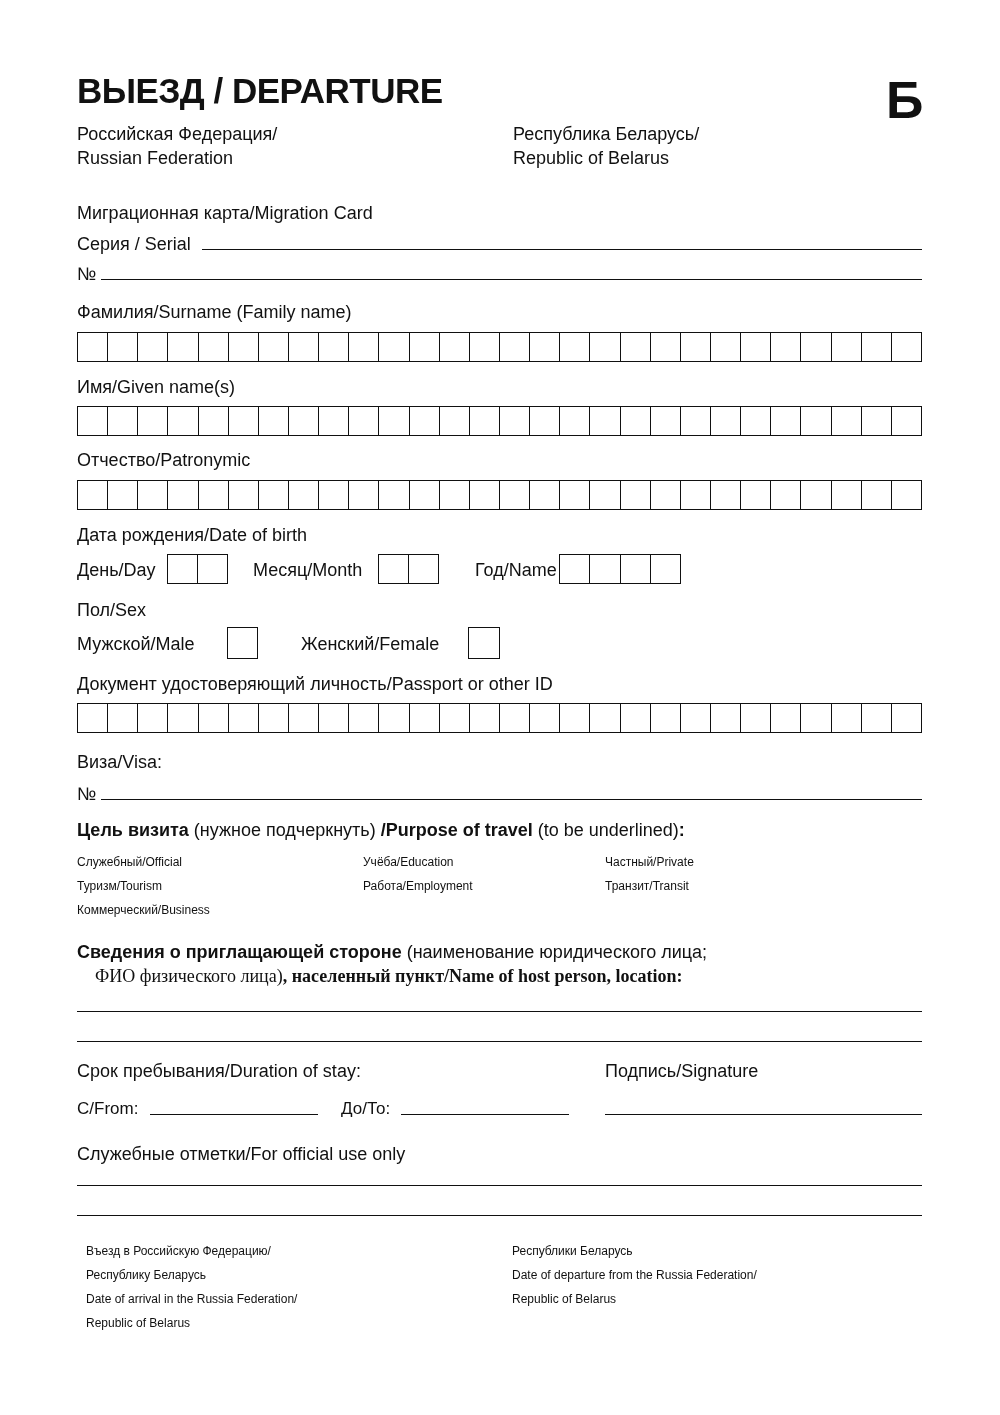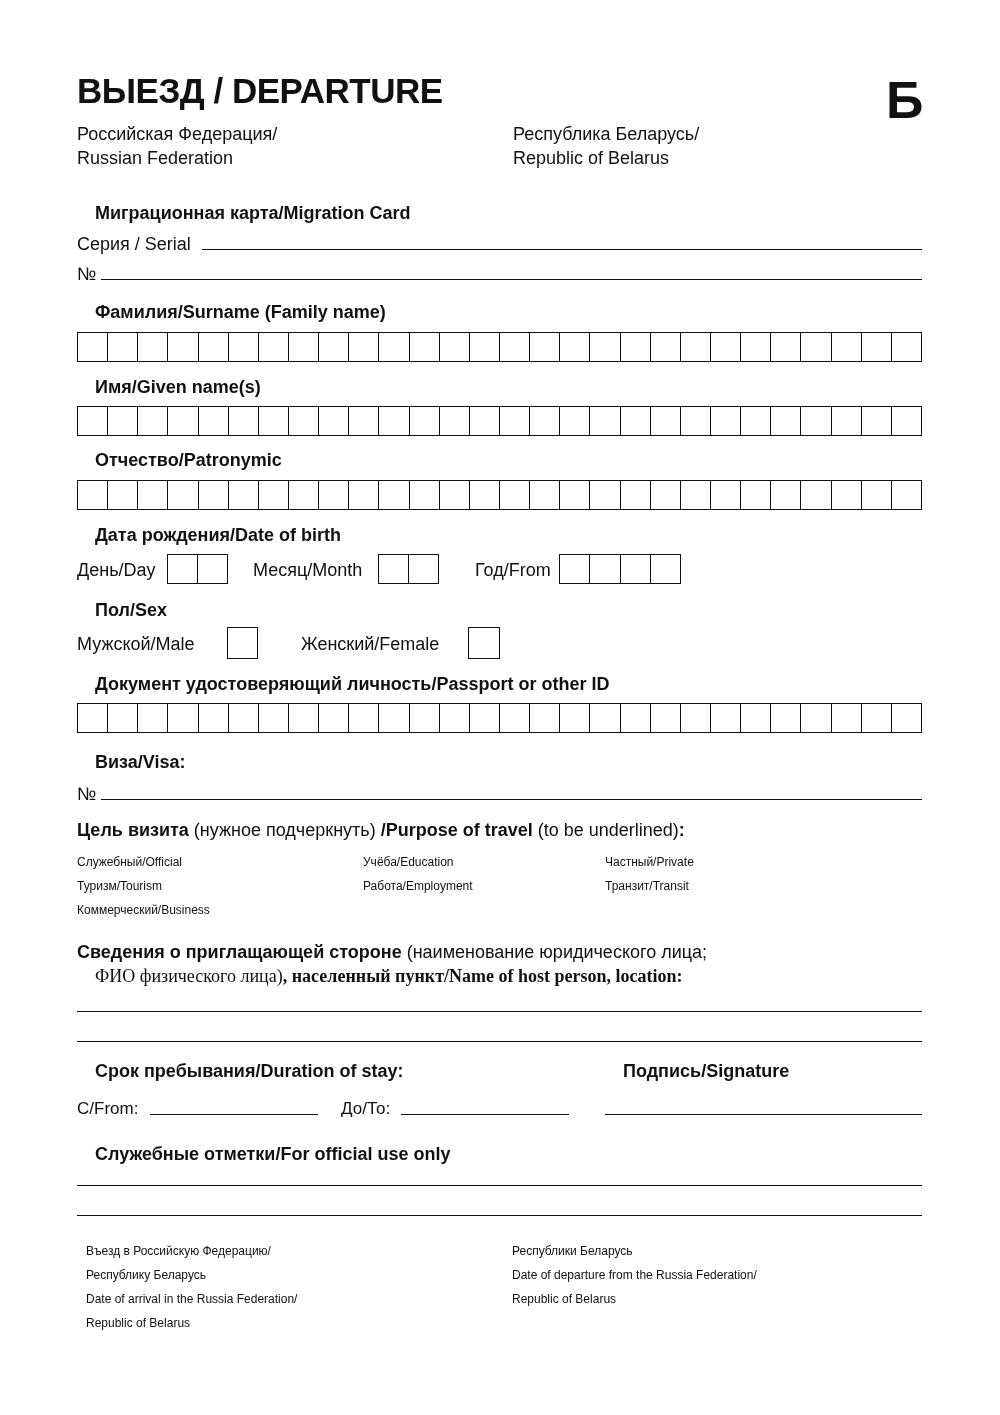--- a/index.html
+++ b/index.html
@@ -2,21 +2,21 @@
 <html><head>
 <meta charset="utf-8">
 <style>
   html, body { margin: 0; padding: 0; background: #ffffff; }
   body { width: 1000px; height: 1415px; position: relative; overflow: hidden;
          font-family: "Liberation Sans", "DejaVu Sans", sans-serif; color: #111111; }
   .abs { position: absolute; white-space: nowrap; }
   .title { font-size: 35px; font-weight: bold; letter-spacing: -0.5px; line-height: 1; }
   .letter { font-size: 52px; font-weight: bold; line-height: 1; }
   .reg { font-size: 18px; line-height: 24px; }
-  .h { font-size: 18px; font-weight: bold; line-height: 24px; margin-left: 18px; }
+  .h { font-size: 18px; font-weight: normal; line-height: 24px; }
   .line { position: absolute; height: 0; border-top: 1.6px solid #111; }
   .boxrow { position: absolute; display: flex; height: 30px; border: 1.6px solid #111; box-sizing: border-box; }
   .boxrow .cell { flex: 1 1 0; border-right: 1.4px solid #111; box-sizing: border-box; height: 100%; }
   .boxrow .cell:last-child { border-right: none; }
   .box { position: absolute; border: 1.6px solid #111; box-sizing: border-box; }
   .col2 { position: absolute; font-size: 12px; line-height: 24px; }
   .col2 div { white-space: nowrap; }
   b { font-weight: bold; }
 </style>
 </head>
@@ -136,21 +136,21 @@
 <div class="abs reg" style="left:77px; top:558px;">День/Day</div>
 <div class="boxrow" style="left:167px; top:554px; width:61px;">
     <div class="cell"></div>
     <div class="cell"></div>
   </div>
 <div class="abs reg" style="left:253px; top:558px;">Месяц/Month</div>
 <div class="boxrow" style="left:378px; top:554px; width:61px;">
     <div class="cell"></div>
     <div class="cell"></div>
   </div>
-<div class="abs reg" style="left:475px; top:558px;">Год/From</div>
+<div class="abs reg" style="left:475px; top:558px;">Год/Name</div>
 <div class="boxrow" style="left:559px; top:554px; width:122px;">
     <div class="cell"></div>
     <div class="cell"></div>
     <div class="cell"></div>
     <div class="cell"></div>
   </div>
 
 <div class="abs h" style="left:77px; top:598px;">Пол/Sex</div>
 <div class="abs reg" style="left:77px; top:632px;">Мужской/Male</div>
 <div class="box" style="left:227px; top:627px; width:31px; height:32px;"></div>

